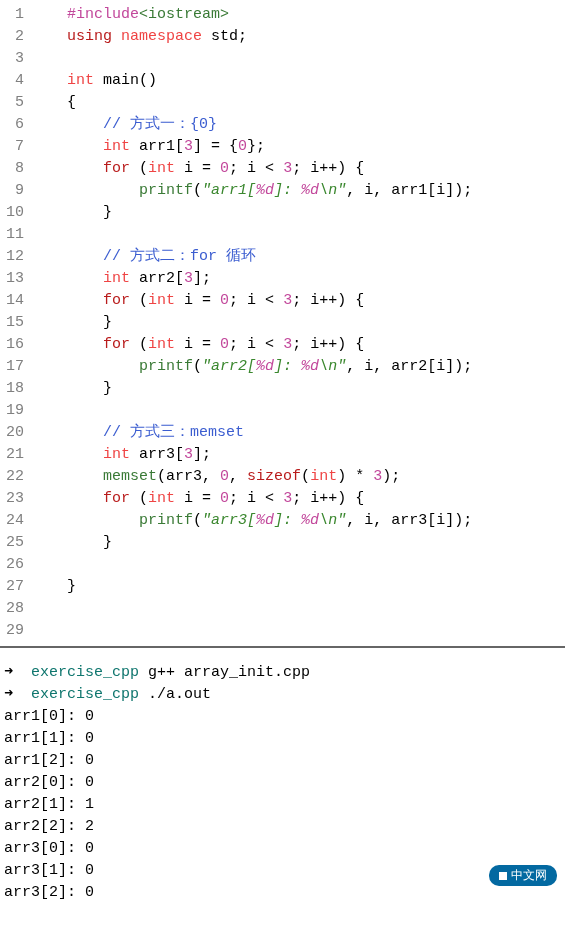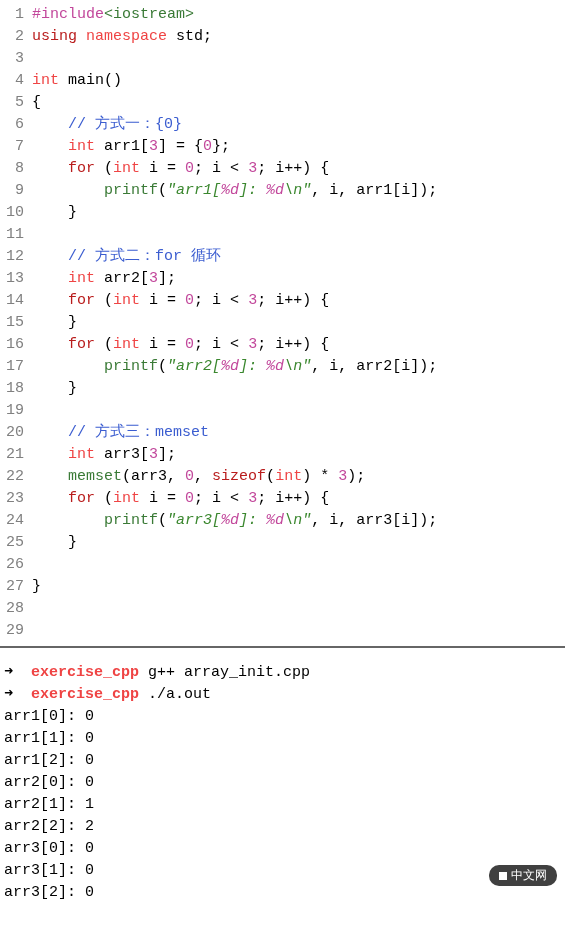--- a/index.html
+++ b/index.html
@@ -21,20 +21,21 @@
     user-select: none;
   }
   .gutter .ln {
     height: 22px;
     line-height: 22px;
     padding-right: 8px;
     padding-left: 6px;
   }
   .code {
     flex: 1;
+    margin-left: 35px;
   }
   .codeline {
     height: 22px;
     line-height: 22px;
     white-space: pre;
   }
   .cursorline {
     background: #faf7d8;
     border-top: 1px solid #666;
     border-bottom: 1px solid #666;
@@ -54,39 +55,39 @@
   .terminal {
     padding: 14px 4px 4px 4px;
     font-family: "Menlo", "Consolas", "Courier New", monospace;
     font-size: 15px;
     line-height: 22px;
     white-space: pre;
     border-top: 2px solid #666;
     margin-top: 4px;
   }
   .arrow { color: #000; }
-  .prompt { color: #ef4444; font-weight: bold; }
+  .prompt { color: #0f766e; font-weight: normal; }
   .cmd { color: #000; }
   .pp  { color: #c2479b; }   
   .hdr { color: #3a7a36; }   
   .kw  { color: #b91c1c; }   
   .type{ color: #ef4444; }   
   .id  { color: #000; }
   .num { color: #c2479b; }   
   .op  { color: #000; }
   .str { color: #3a872e; font-style: italic; } 
   .fmt { color: #c2479b; font-style: italic; } 
   .cm  { color: #3b5dd0; }   
   .fn  { color: #3a7a36; }   
 
   .watermark {
     position: absolute;
     right: 8px;
     bottom: 22px;
-    background: #404040;
+    background: #0369a1;
     color: #fff;
     font-family: sans-serif;
     font-size: 12px;
     padding: 2px 10px;
     border-radius: 10px;
     display: flex;
     align-items: center;
     gap: 4px;
   }
   .watermark .dot {

